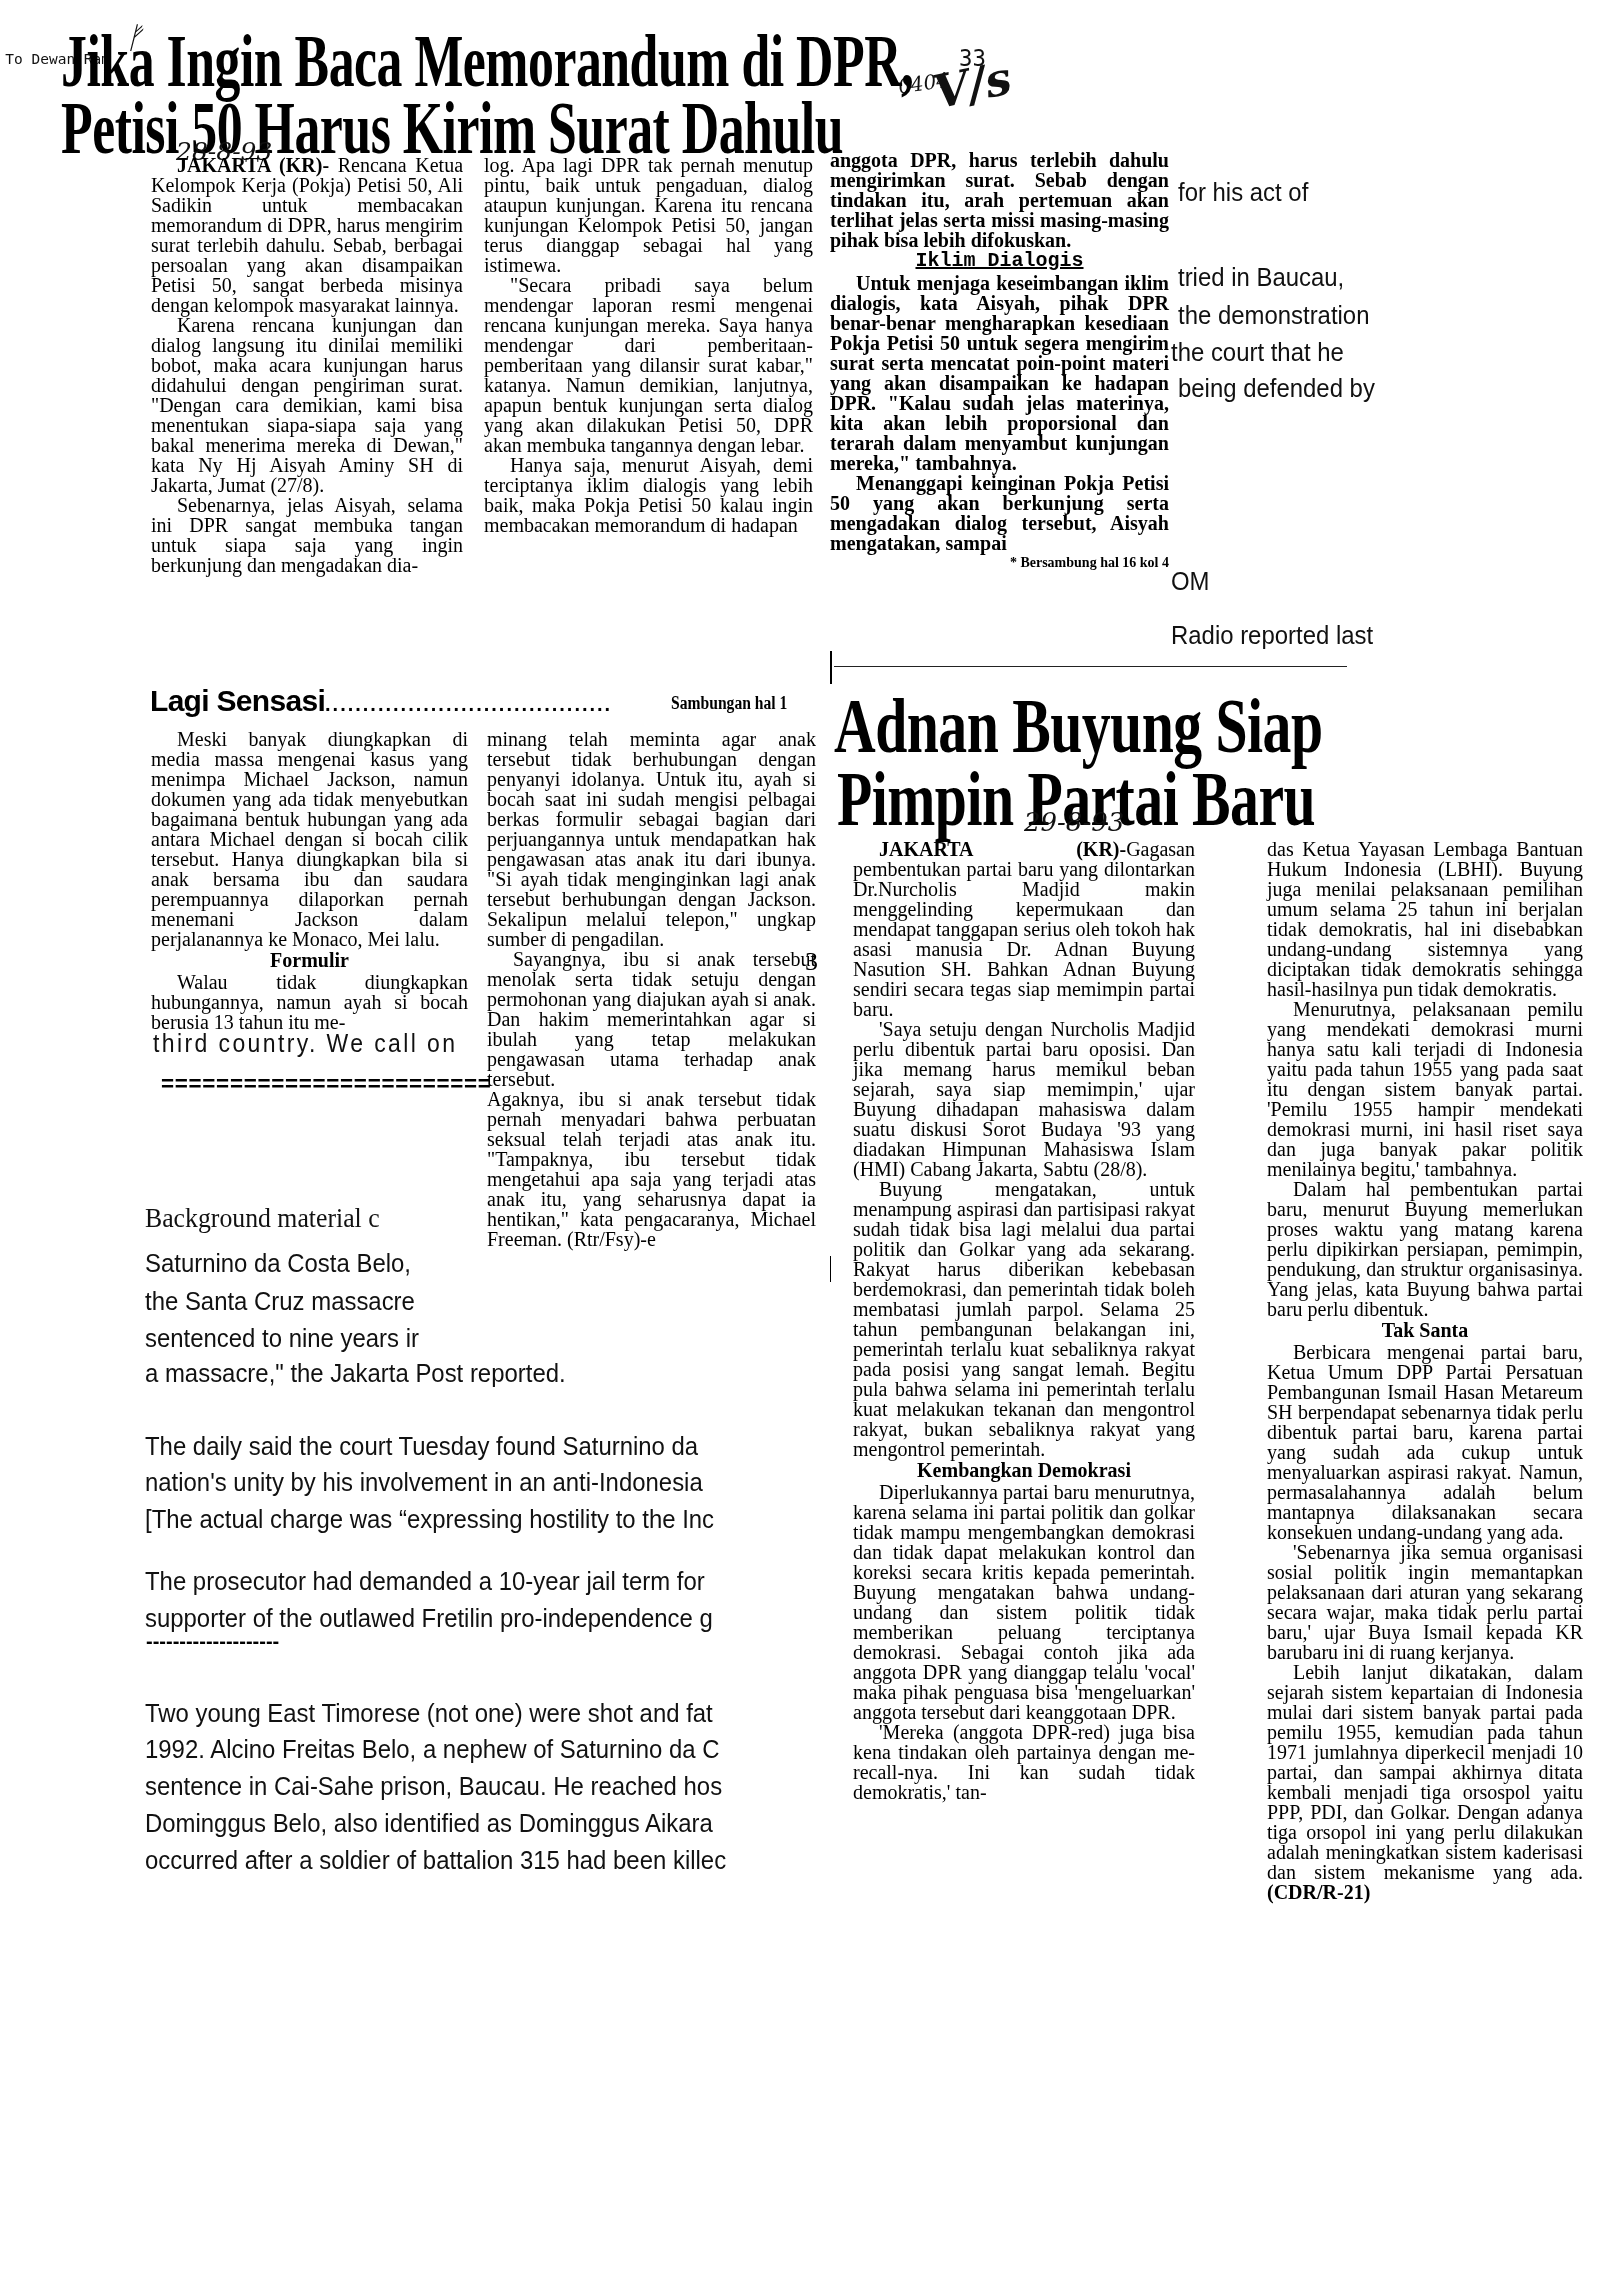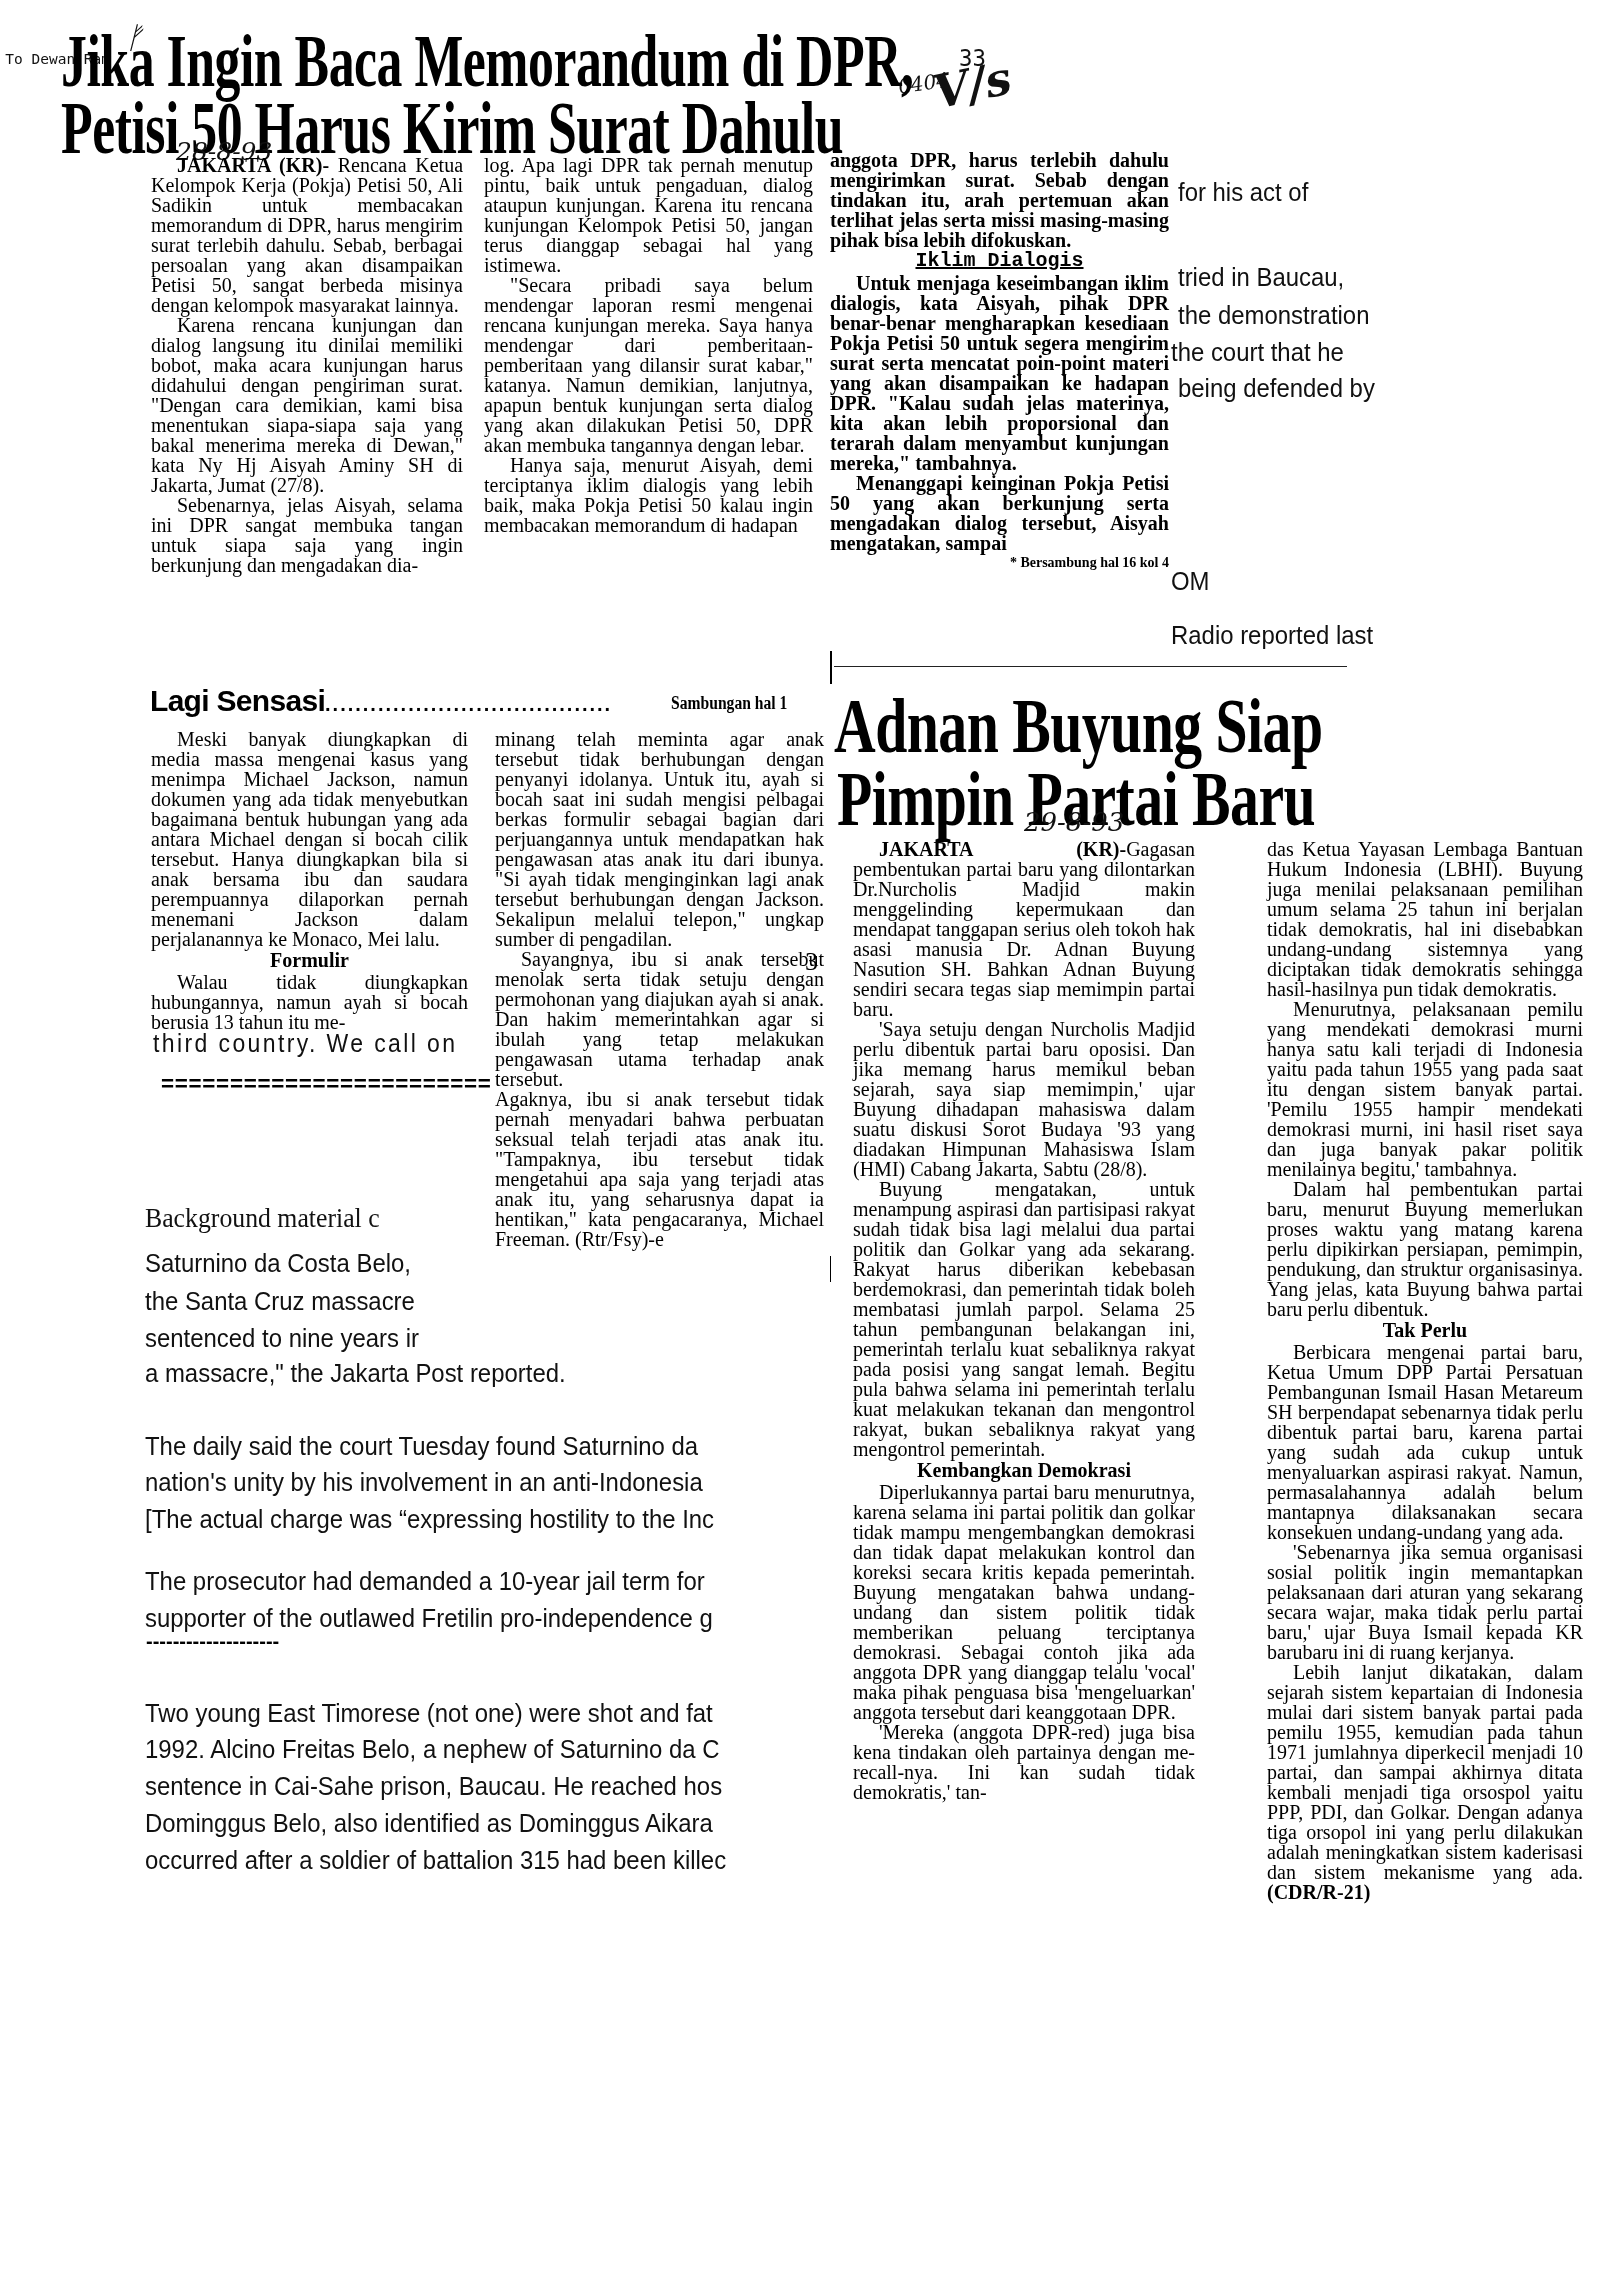--- a/index.html
+++ b/index.html
@@ -83,21 +83,21 @@
     <span>Lagi Sensasi</span><span style="font-size:20px;letter-spacing:2px;">......................................</span>
   </div>
   <div class="abs serif" style="left:671px;top:693px;font-size:18.4px;font-weight:bold;transform:scaleX(0.85);transform-origin:left top;white-space:nowrap;">Sambungan hal 1</div>
 
   <div class="col" style="left:151px;top:729px;width:317px;">
     <p>Meski banyak diungkapkan di media massa mengenai kasus yang menimpa Michael Jackson, namun dokumen yang ada tidak menyebutkan bagaimana bentuk hubungan yang ada antara Michael dengan si bocah cilik tersebut. Hanya diungkapkan bila si anak bersama ibu dan saudara perempuannya dilaporkan pernah menemani Jackson dalam perjalanannya ke Monaco, Mei lalu.</p>
     <p class="sub">Formulir</p>
     <p>Walau tidak diungkapkan hubungannya, namun ayah si bocah berusia 13 tahun itu me-</p>
   </div>
 
-  <div class="col" style="left:487px;top:729px;width:329px;margin-left:8px;">
+  <div class="col" style="left:487px;top:729px;width:329px;">
     <p class="noindent">minang telah meminta agar anak tersebut tidak berhubungan dengan penyanyi idolanya. Untuk itu, ayah si bocah saat ini sudah mengisi pelbagai berkas formulir sebagai bagian dari perjuangannya untuk mendapatkan hak pengawasan atas anak itu dari ibunya. "Si ayah tidak menginginkan lagi anak tersebut berhubungan dengan Jackson. Sekalipun melalui telepon," ungkap sumber di pengadilan.</p>
     <p>Sayangnya, ibu si anak tersebut menolak serta tidak setuju dengan permohonan yang diajukan ayah si anak. Dan hakim memerintahkan agar si ibulah yang tetap melakukan pengawasan utama terhadap anak tersebut.</p>
     <p class="noindent">Agaknya, ibu si anak tersebut tidak pernah menyadari bahwa perbuatan seksual telah terjadi atas anak itu. "Tampaknya, ibu tersebut tidak mengetahui apa saja yang terjadi atas anak itu, yang seharusnya dapat ia hentikan," kata pengacaranya, Michael Freeman. (Rtr/Fsy)-e</p>
   </div>
 </div>
 
 <div>
   <div class="en" style="left:153px;top:1025px;font-size:25px;letter-spacing:2.6px;">third country. We call on</div>
   <div class="rule-dots" style="left:161px;top:1071px;font-size:22.4px;letter-spacing:0.7px;">========================</div>
   <div class="en serifish" style="left:145px;top:1199px;font-size:28px;">Background material c</div>
@@ -134,21 +134,21 @@
     <p>Buyung mengatakan, untuk menampung aspirasi dan partisipasi rakyat sudah tidak bisa lagi melalui dua partai politik dan Golkar yang ada sekarang. Rakyat harus diberikan kebebasan berdemokrasi, dan pemerintah tidak boleh membatasi jumlah parpol. Selama 25 tahun pembangunan belakangan ini, pemerintah terlalu kuat sebaliknya rakyat pada posisi yang sangat lemah. Begitu pula bahwa selama ini pemerintah terlalu kuat melakukan tekanan dan mengontrol rakyat, bukan sebaliknya rakyat yang mengontrol pemerintah.</p>
     <p class="sub">Kembangkan Demokrasi</p>
     <p>Diperlukannya partai baru menurutnya, karena selama ini partai politik dan golkar tidak mampu mengembangkan demokrasi dan tidak dapat melakukan kontrol dan koreksi secara kritis kepada pemerintah. Buyung mengatakan bahwa undang-undang dan sistem politik tidak memberikan peluang terciptanya demokrasi. Sebagai contoh jika ada anggota DPR yang dianggap telalu 'vocal' maka pihak penguasa bisa 'mengeluarkan' anggota tersebut dari keanggotaan DPR.</p>
     <p>'Mereka (anggota DPR-red) juga bisa kena tindakan oleh partainya dengan me-recall-nya. Ini kan sudah tidak demokratis,' tan-</p>
   </div>
 
   <div class="col" style="left:1222px;top:839px;width:316px;margin-left:45px;">
     <p class="noindent">das Ketua Yayasan Lembaga Bantuan Hukum Indonesia (LBHI). Buyung juga menilai pelaksanaan pemilihan umum selama 25 tahun ini berjalan tidak demokratis, hal ini disebabkan undang-undang sistemnya yang diciptakan tidak demokratis sehingga hasil-hasilnya pun tidak demokratis.</p>
     <p>Menurutnya, pelaksanaan pemilu yang mendekati demokrasi murni hanya satu kali terjadi di Indonesia yaitu pada tahun 1955 yang pada saat itu dengan sistem banyak partai. 'Pemilu 1955 hampir mendekati demokrasi murni, ini hasil riset saya dan juga banyak pakar politik menilainya begitu,' tambahnya.</p>
     <p>Dalam hal pembentukan partai baru, menurut Buyung memerlukan proses waktu yang matang karena perlu dipikirkan persiapan, pemimpin, pendukung, dan struktur organisasinya. Yang jelas, kata Buyung bahwa partai baru perlu dibentuk.</p>
-    <p class="sub">Tak Perlu</p>
+    <p class="sub">Tak Santa</p>
     <p>Berbicara mengenai partai baru, Ketua Umum DPP Partai Persatuan Pembangunan Ismail Hasan Metareum SH berpendapat sebenarnya tidak perlu dibentuk partai baru, karena partai yang sudah ada cukup untuk menyaluarkan aspirasi rakyat. Namun, permasalahannya adalah belum mantapnya dilaksanakan secara konsekuen undang-undang yang ada.</p>
     <p>'Sebenarnya jika semua organisasi sosial politik ingin memantapkan pelaksanaan dari aturan yang sekarang secara wajar, maka tidak perlu partai baru,' ujar Buya Ismail kepada KR barubaru ini di ruang kerjanya.</p>
     <p><span>Lebih lanjut dikatakan, dalam sejarah sistem kepartaian di Indonesia mulai dari sistem banyak partai pada pemilu 1955, kemudian pada tahun 1971 jumlahnya diperkecil menjadi 10 partai, dan sampai akhirnya ditata kembali menjadi tiga orsospol yaitu PPP, PDI, dan Golkar. Dengan adanya tiga orsopol ini yang perlu dilakukan adalah meningkatkan sistem kaderisasi dan sistem mekanisme yang ada.</span> <b>(CDR/R-21)</b></p>
   </div>
 </div>
 
 <div class="vline" style="left:830px;top:1256px;height:26px;width:1.3px;"></div>
 <div class="abs serif" style="left:805px;top:947px;font-size:26px;">3</div>
 
 

